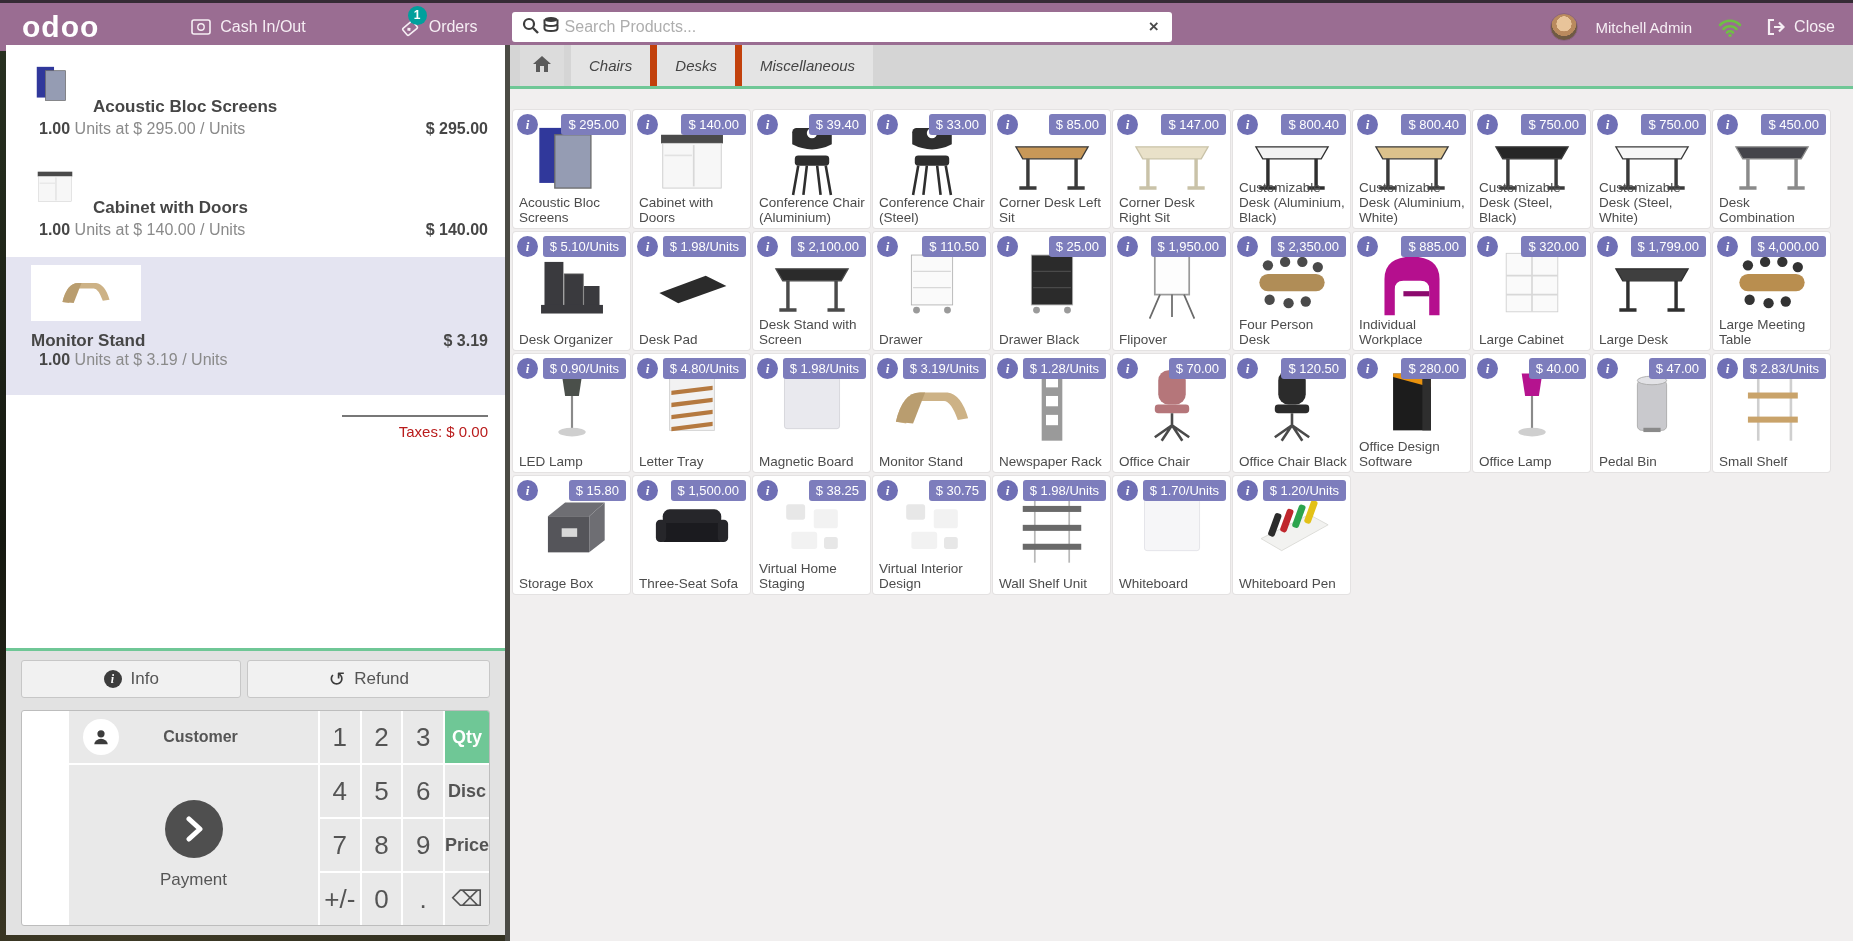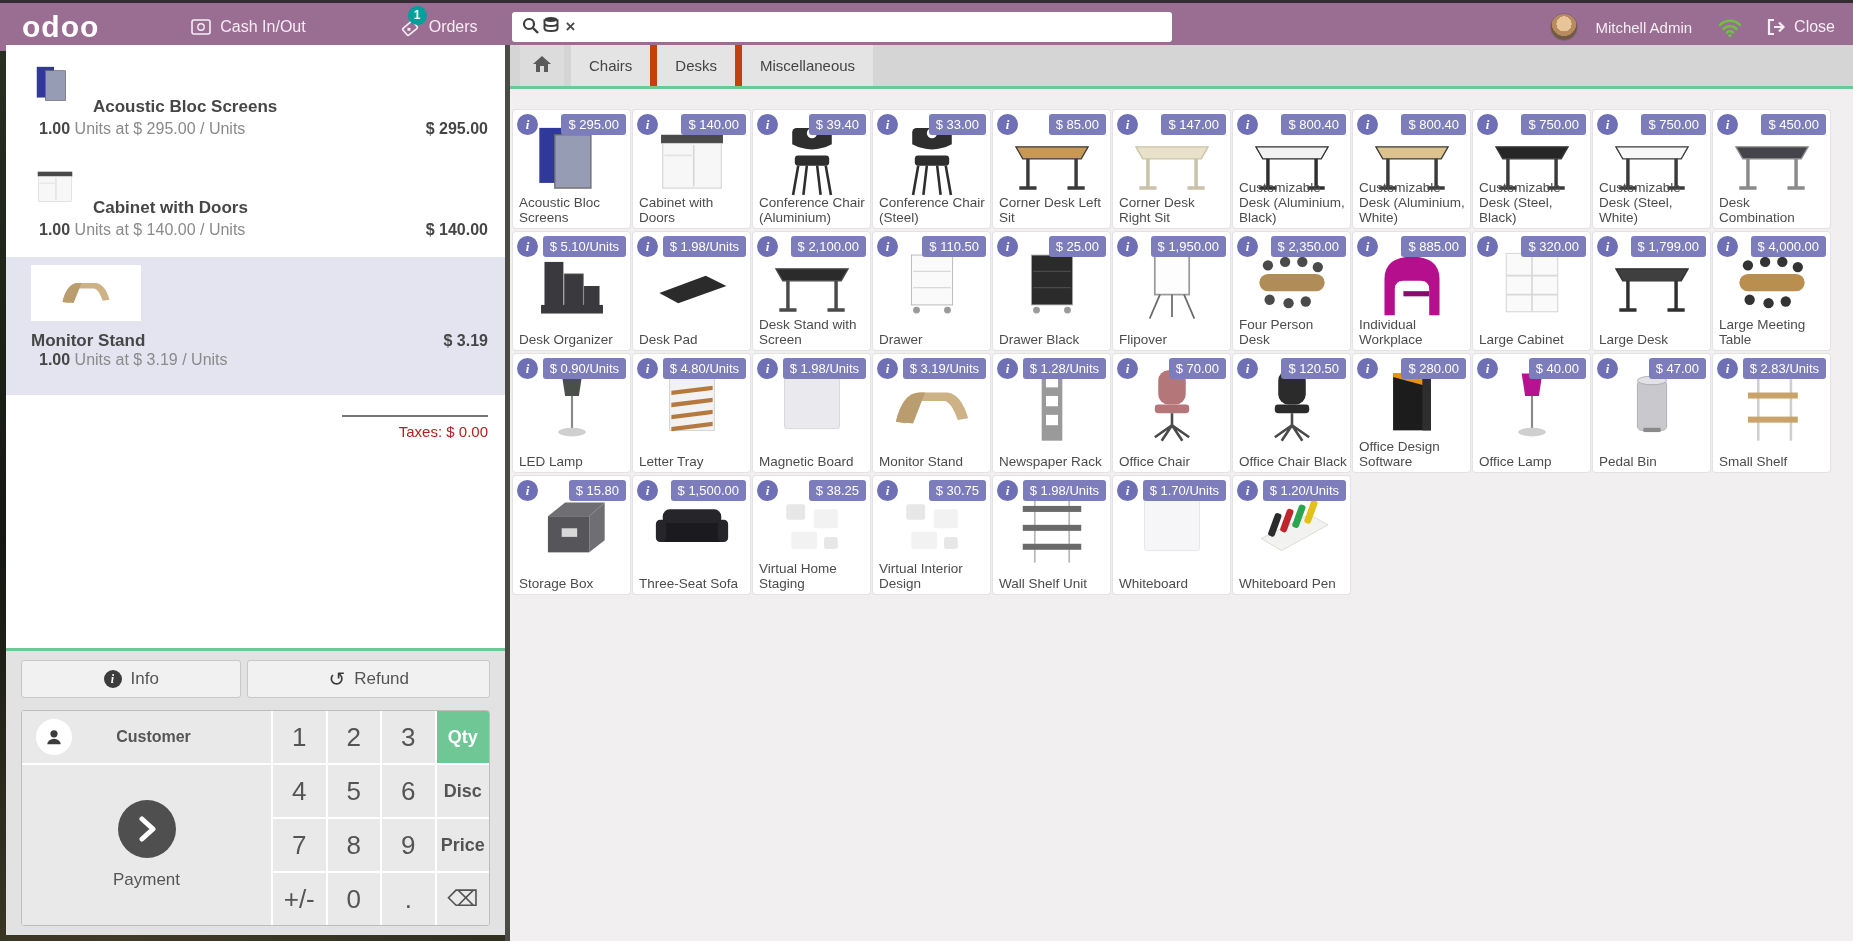--- a/index.html
+++ b/index.html
@@ -53,21 +53,21 @@
             padding:9px 15px 0 15px;}
   .act-row{display:flex;gap:6px;margin-bottom:12px;}
   .act-btn{height:38px;background:#f1f1f1;border:1px solid #c7c7c7;border-radius:3px;font-size:17px;color:#555;
            font-family:inherit;display:flex;align-items:center;justify-content:center;gap:9px;cursor:pointer;}
   .act-btn.info{flex:0 0 47%;}
   .act-btn.refund{flex:1;}
   .info-circle{width:18px;height:18px;border-radius:50%;background:#3c3c3c;color:#fff;font-size:12px;font-weight:bold;
                font-family:"Liberation Serif",serif;font-style:italic;line-height:18px;text-align:center;}
   .refund-glyph{font-size:20px;color:#3c3c3c;line-height:1;}
   .pad{display:grid;grid-template-columns:249px repeat(4,1fr);grid-template-rows:repeat(4,52px);gap:2px;
-       background:#fff;border:1px solid #bdbdbd;border-radius:3px;overflow:hidden;}
+       background:#fff;border:1px solid #bdbdbd;border-radius:3px;overflow:hidden;padding-left:47px;}
   .pad .cell{background:#e9e9e9;display:flex;align-items:center;justify-content:center;cursor:pointer;
              font-size:26px;color:#545454;user-select:none;}
   .cell.customer{grid-column:1;grid-row:1;justify-content:flex-start;gap:0;}
   .cust-ic{width:36px;height:36px;border-radius:50%;background:#fff;margin-left:14px;display:flex;
            align-items:center;justify-content:center;}
   .cust-label{flex:1;text-align:center;font-size:16px;font-weight:bold;color:#555;margin-right:36px;}
   .cell.payment{grid-column:1;grid-row:2 / span 3;flex-direction:column;gap:12px;}
   .pay-circle{width:58px;height:58px;border-radius:50%;background:#4f4f4f;display:flex;align-items:center;justify-content:center;}
   .pay-label{font-size:17px;color:#555;}
   .key.mode{font-size:18px;font-weight:bold;}
@@ -130,20 +130,21 @@
             <line x1="11" y1="11" x2="16" y2="16" stroke="#3c3c3c" stroke-width="2.4"></line>
           </svg>
       </span>
       <span>
         <svg width="16" height="18" viewBox="0 0 16 18">
             <ellipse cx="8" cy="3.5" rx="6.5" ry="2.6" fill="#3c3c3c"></ellipse>
             <path d="M1.5 3.5 v4 a6.5 2.6 0 0 0 13 0 v-4" fill="none" stroke="#3c3c3c" stroke-width="2"></path>
             <path d="M1.5 8.5 v4 a6.5 2.6 0 0 0 13 0 v-4" fill="none" stroke="#3c3c3c" stroke-width="2"></path>
           </svg>
       </span>
+      <input placeholder="Search Products..." style="">
       <span class="clear">×</span>
     </div>
 
     <div class="user">
       <span class="avatar"></span>
       <span>Mitchell Admin</span>
     </div>
 
     <span class="wifi">
       <svg width="24" height="19" viewBox="0 0 24 19">
@@ -269,21 +270,21 @@
 
   <div class="right-col">
     <div class="cat-bar">
       <div class="cat-home">
         <span>
           <svg width="20" height="18" viewBox="0 0 20 18">
               <path d="M10 1 L19 9 H16 V17 H12 V11 H8 V17 H4 V9 H1 Z" fill="#5a5a5a"></path>
             </svg>
         </span>
       </div>
-      <div id="cat-tabs" style="display:flex;align-items:stretch;">
+      <div id="cat-tabs" style="display:flex;align-items:stretch;font-style:italic;">
           <div class="cat-tab">Chairs</div>
           <div class="cat-tab">Desks</div>
           <div class="cat-tab">Miscellaneous</div>
         </div>
     </div>
     <div class="grid" id="grid">
         <div class="card">
           <span class="pinfo">i</span>
           <span class="pprice">$ 295.00</span>
           <span class="pimg"><svg viewBox="0 0 100 100">

